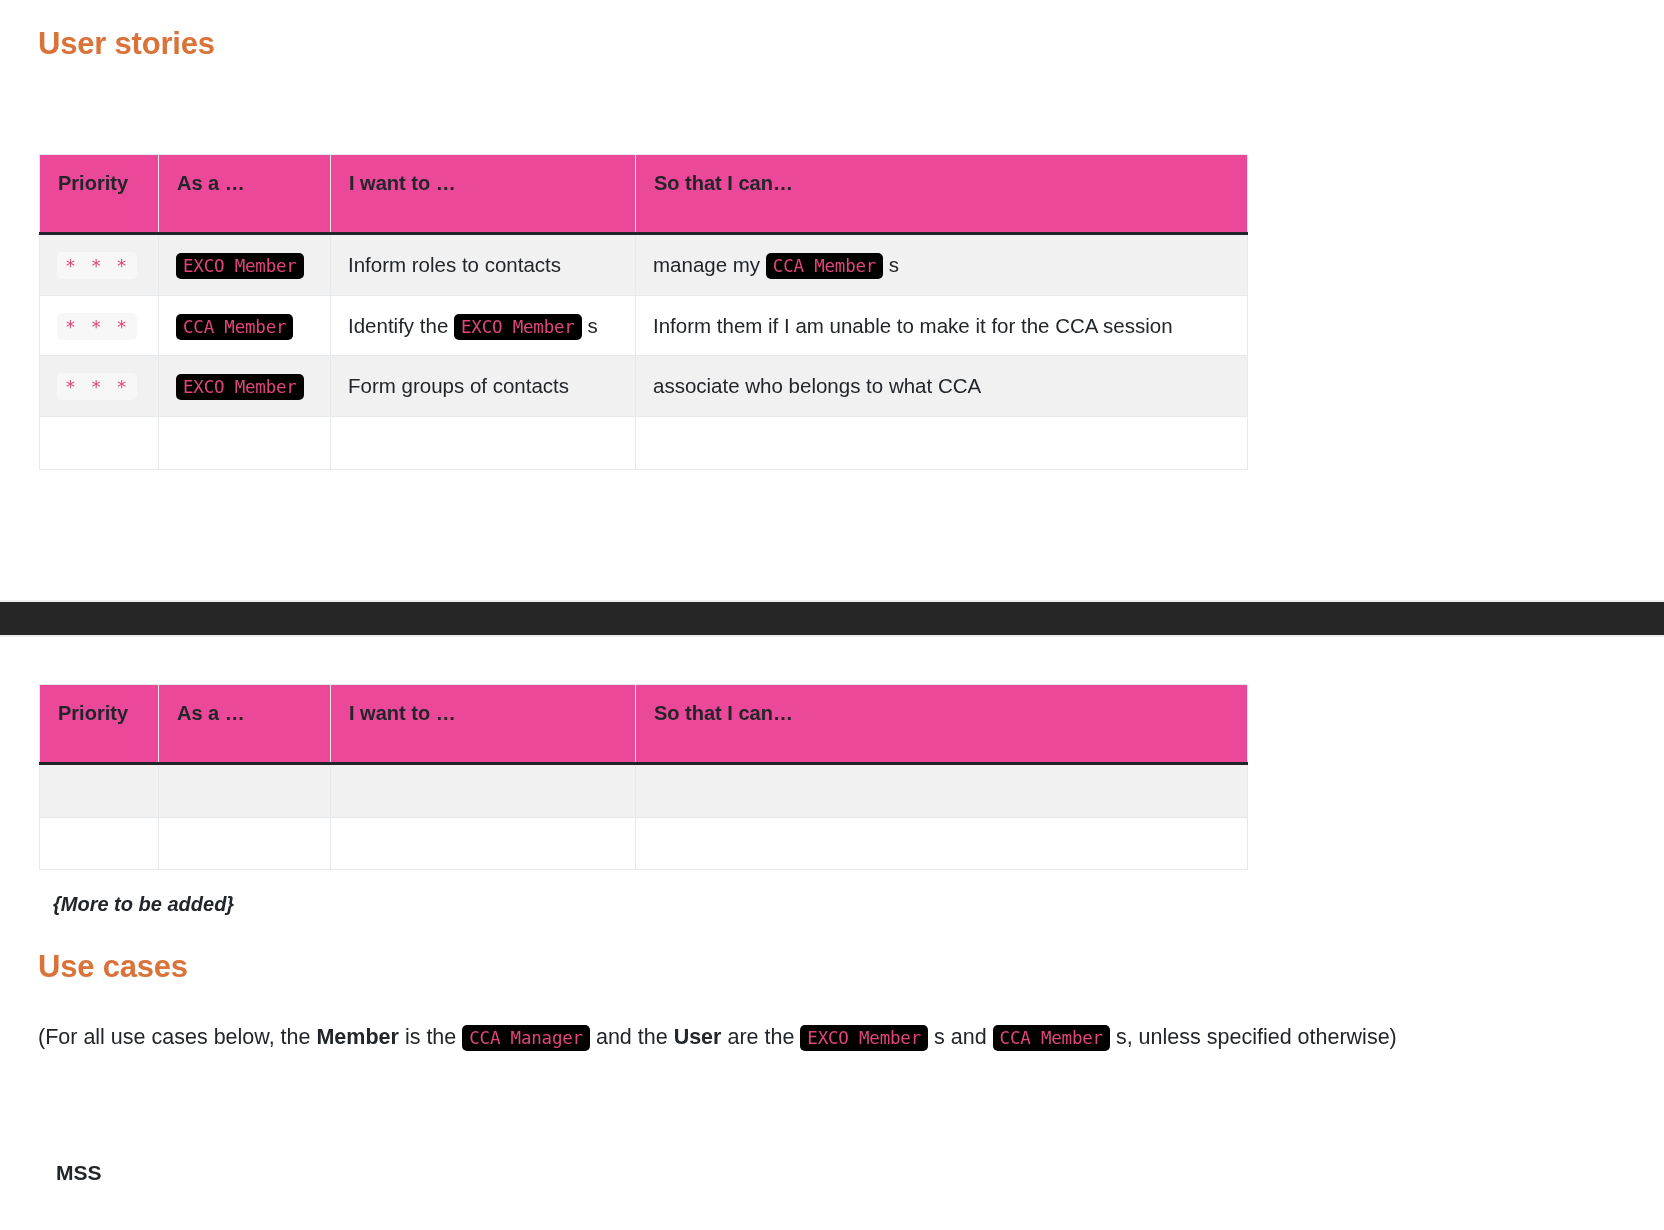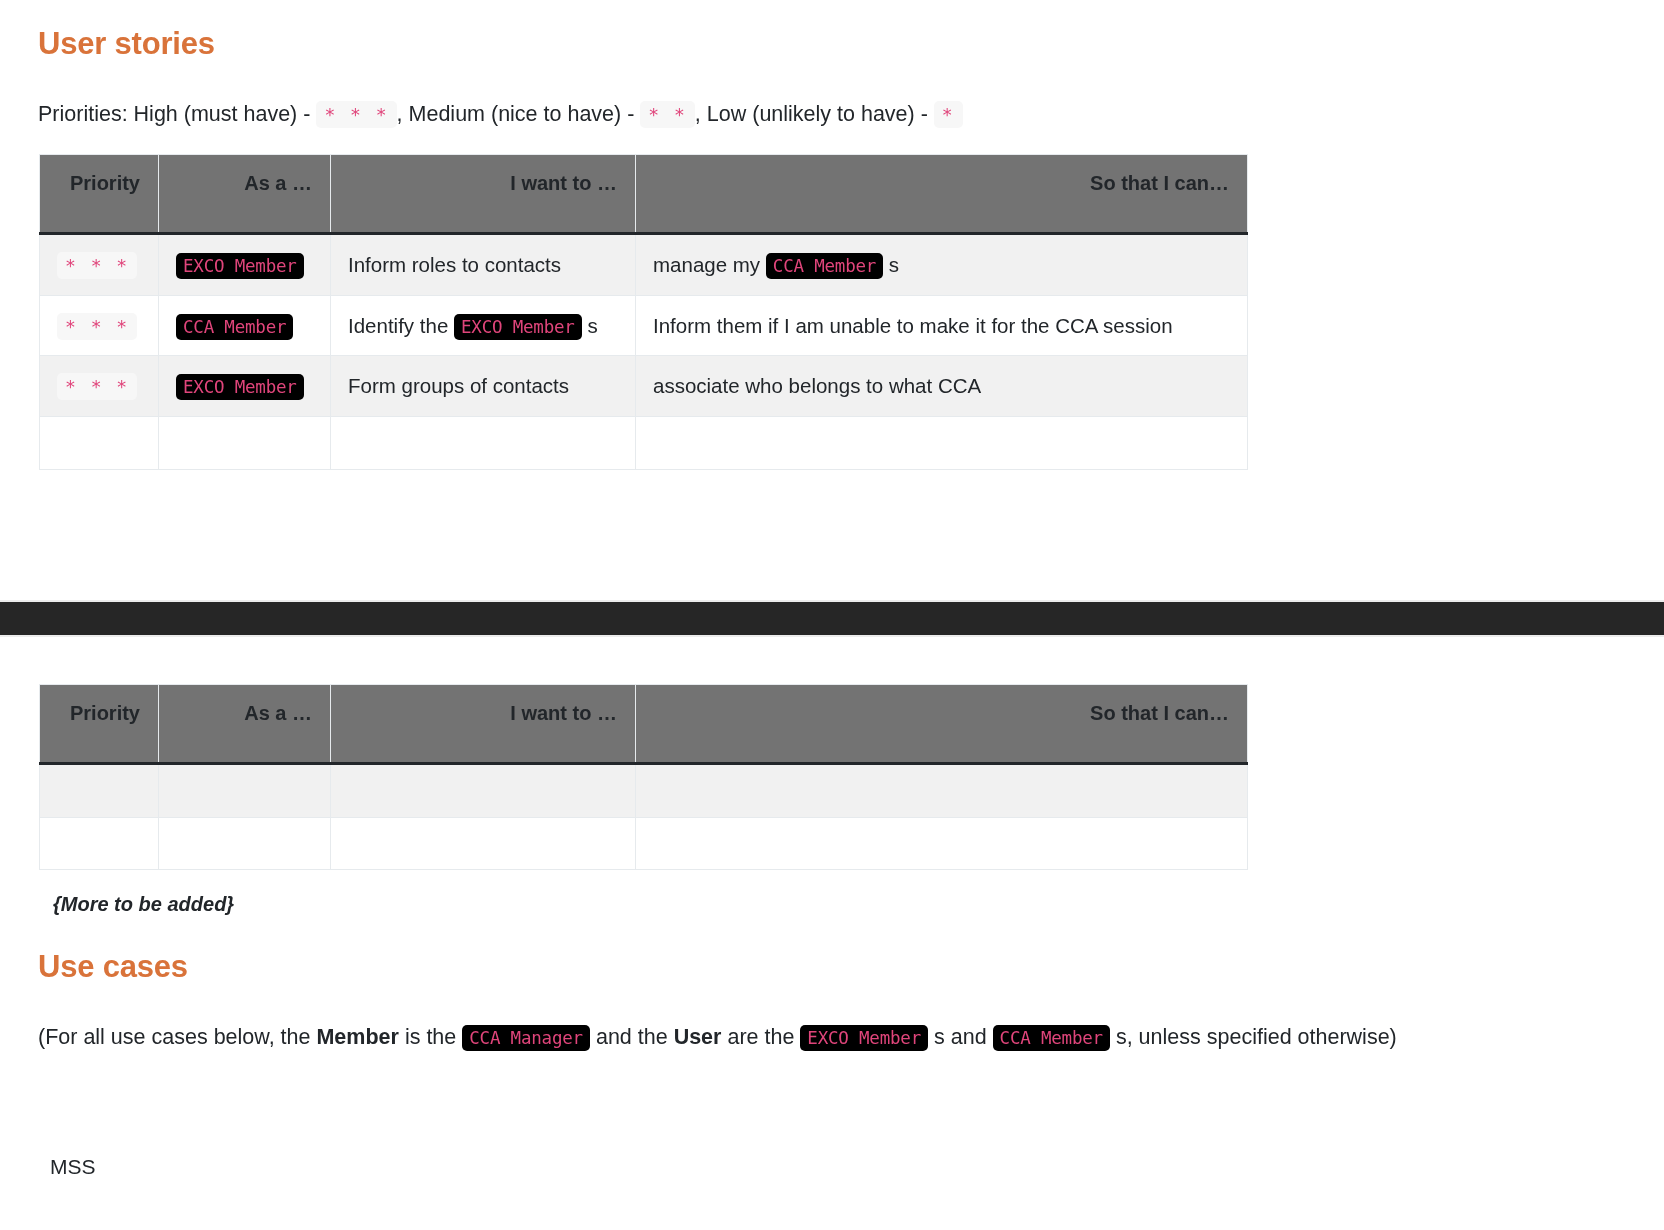--- a/index.html
+++ b/index.html
@@ -35,23 +35,23 @@
   }
   h3.sub-heading {
     margin: 0;
     font-size: 26px;
     font-weight: 700;
     color: #d9733a;
     letter-spacing: -0.1px;
     line-height: 1.15;
   }
   h4.mss-heading {
-    margin: 12px;
+    margin: 18px;
     font-size: 21px;
-    font-weight: 400;
+    font-weight: 700;
     color: #22262a;
     line-height: 1.15;
   }
 
   
   p.body-text {
     margin: 0;
     font-size: 21.5px;
     line-height: 1.45;
     color: #22262a;
@@ -95,28 +95,28 @@
     width: 1208px;
     table-layout: fixed;
     background: #ffffff;
   }
   table.story-table col.c-priority { width: 119px; }
   table.story-table col.c-asa      { width: 172px; }
   table.story-table col.c-iwant    { width: 305px; }
   table.story-table col.c-sothat   { width: 612px; }
 
   table.story-table th {
-    text-align: right;
+    text-align: left;
     font-size: 20px;
     font-weight: 700;
     color: #22262a;
     padding: 17px 18px 18px 18px;
     border: 1px solid #e6eaed;
     border-bottom: 3px solid #22262a;
-    background: #737373;
+    background: #ec4899;
     vertical-align: top;
     height: 42px;
   }
   table.story-table td {
     font-size: 20.5px;
     color: #22262a;
     padding: 16px 17px;
     border: 1px solid #e6eaed;
     vertical-align: middle;
     line-height: 1.35;
@@ -144,23 +144,20 @@
 
   .abs { position: absolute; }
 </style>
 </head>
 <body>
 
 <div class="page">
 
   <h2 class="section-heading abs" style="left:38px; top:27px;">User stories</h2>
 
-  <p class="body-text abs" style="left:38px; top:99px;">
-    <span>Priorities: High (must have) - </span><code class="stars">* * *</code><span>, Medium (nice to have) - </span><code class="stars">* *</code><span>, Low (unlikely to have) - </span><code class="stars">*</code>
-  </p>
 
   <div class="abs" style="left:39px; top:154px;">
     <table class="story-table">
       <colgroup>
         <col class="c-priority">
           <col class="c-asa">
           <col class="c-iwant">
           <col class="c-sothat">
       </colgroup>
       <thead>

